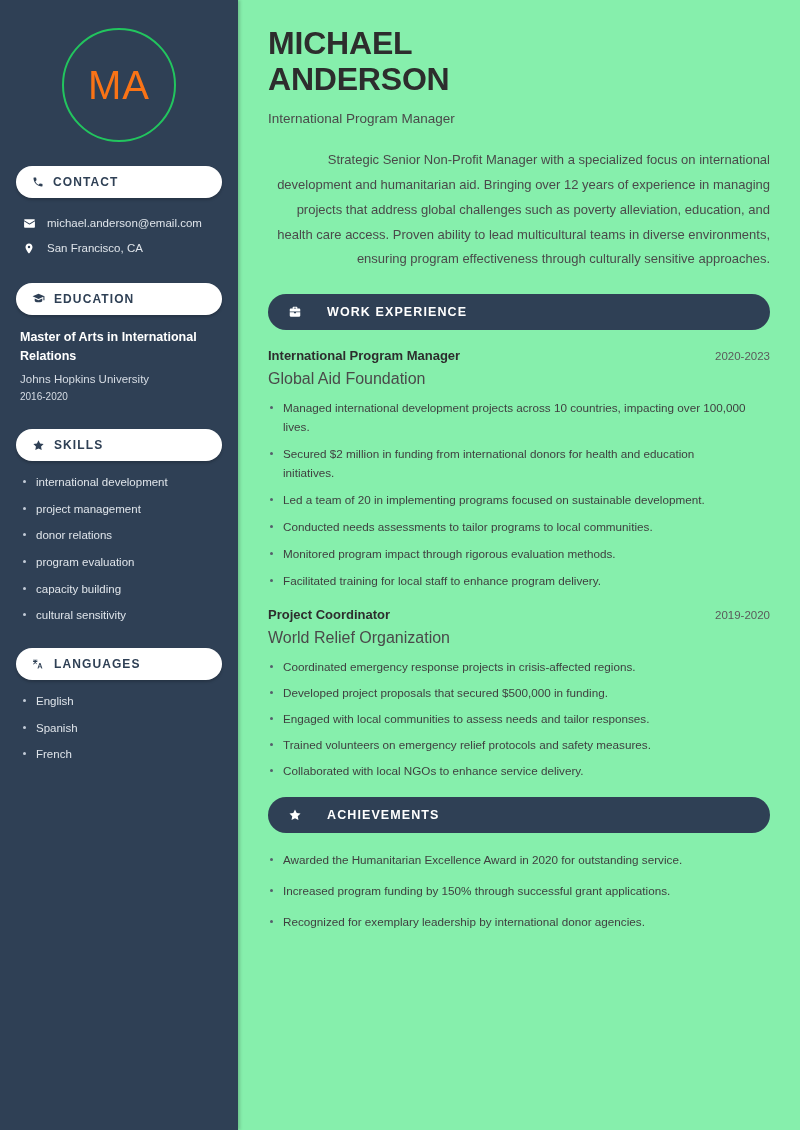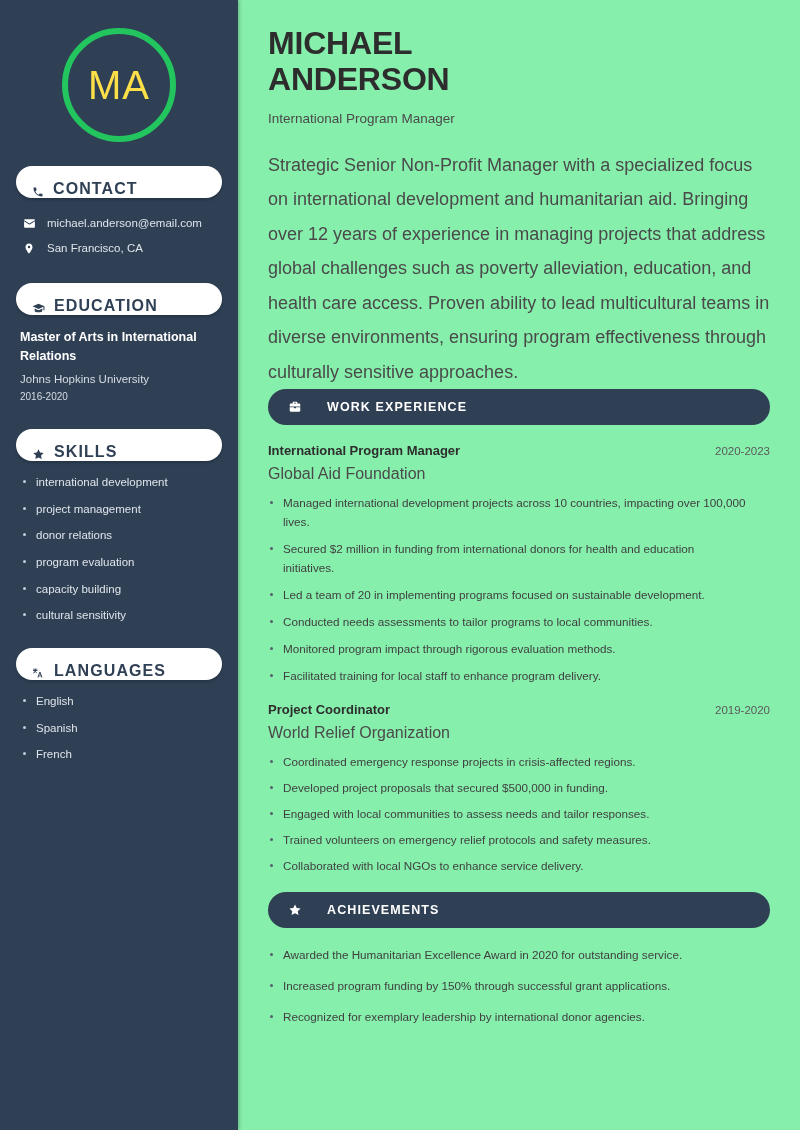--- a/index.html
+++ b/index.html
@@ -36,41 +36,41 @@
   .avatar-wrap {
     display: flex;
     justify-content: center;
     padding-top: 28px;
     padding-bottom: 24px;
   }
   .avatar {
     width: 114px;
     height: 114px;
     border-radius: 50%;
-    border: 6px solid #22c55e;
+    border: 2px solid #22c55e;
     display: flex;
     align-items: center;
     justify-content: center;
     font-size: 40px;
     font-weight: 400;
     letter-spacing: 1px;
-    color: #fde047;
+    color: #f97316;
   }
 
   
   .pill {
     background: #ffffff;
     color: #2f4055;
     border-radius: 999px;
     height: 32px;
     display: flex;
-    align-items: flex-end;
+    align-items: center;
     gap: 9px;
     padding: 0 16px;
-    font-size: 16px;
+    font-size: 12px;
     font-weight: bold;
     letter-spacing: 1.1px;
     box-shadow: 0 2px 3px rgba(0,0,0,0.20);
     margin-bottom: 13px;
   }
   .pill .ico { display: flex; align-items: center; }
   .pill .ico svg { display: block; fill: #2f4055; }
 
   .contact-list { margin-bottom: 22px; }
   .contact-row {
@@ -130,24 +130,26 @@
     line-height: 1.12;
     letter-spacing: -0.2px;
   }
   .title {
     font-size: 13.5px;
     color: #4a4a4a;
     margin-top: 13px;
     margin-bottom: 22px;
   }
   .summary {
-    font-size: 18px;
+    font-size: 13px;
     color: #4a4a4a;
     line-height: 1.92;
+    margin-bottom: 22px;
     max-width: 505px;
+    text-align: right;
   }
 
   
   .banner {
     background: #2f4055;
     color: #ffffff;
     border-radius: 999px;
     height: 36px;
     display: flex;
     align-items: center;

